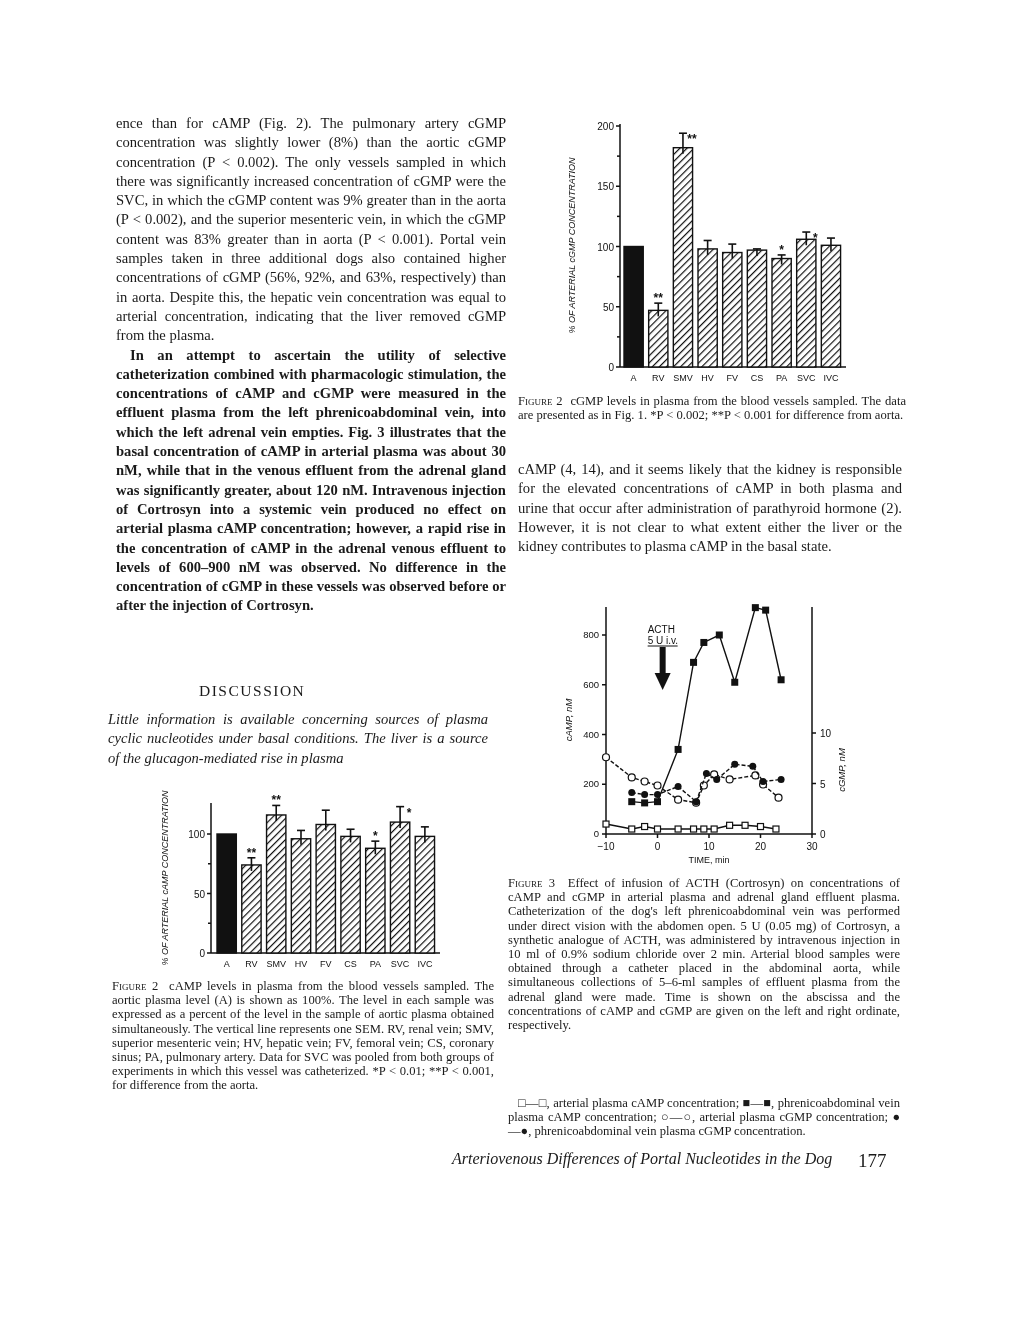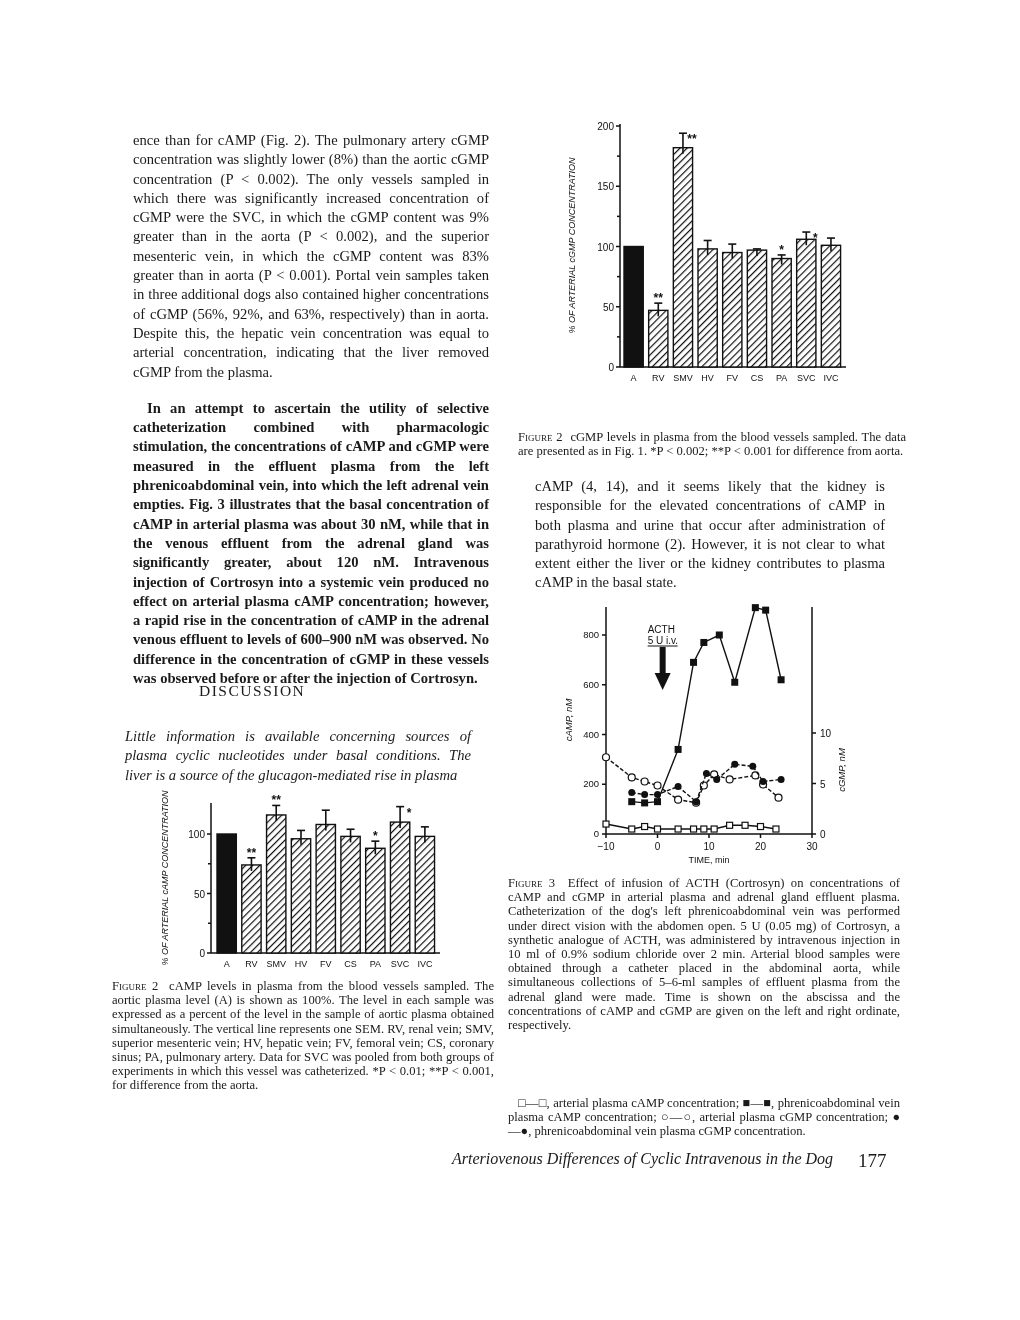--- a/index.html
+++ b/index.html
@@ -1,27 +1,27 @@
 <!DOCTYPE html>
 <html><head>
 <meta charset="utf-8">
 <style>
   html, body { margin: 0; padding: 0; background: #ffffff; }
   body { width: 1020px; height: 1320px; position: relative; overflow: hidden;
          font-family: "Liberation Serif", "DejaVu Serif", serif; color: #1a1a1a; }
   .col { position: absolute; font-size: 14.6px; line-height: 19.3px; text-align: justify; }
-  .col p { margin: 17px; }
+  .col p { margin: 0; }
   .col p.indent { text-indent: 14px; font-weight: bold; }
   #col-left-top { left: 116px; top: 114px; width: 390px; }
   #discussion-heading { position: absolute; left: 174px; top: 682px; font-size: 15.5px; letter-spacing: 1.5px; margin-left: 25px; }
   #col-left-disc { left: 108px; top: 710px; width: 380px; font-style: italic; }
   .caption { position: absolute; font-size: 12.6px; line-height: 14.2px; text-align: justify; }
   .caption .fig { font-variant: small-caps; }
   #fig1-caption { left: 112px; top: 979px; width: 382px; }
-  #fig2-caption { left: 518px; top: 394px; width: 388px; margin-top: 36px; }
+  #fig2-caption { left: 518px; top: 394px; width: 388px; }
   #col-right-mid { left: 518px; top: 460px; width: 384px; }
   #fig3-caption { left: 508px; top: 876px; width: 392px; }
   #fig3-legend { left: 508px; top: 1068px; width: 392px; margin-top: 28px; }
   #running-footer { position: absolute; left: 452px; top: 1150px; font-size: 16px; font-style: italic; }
   #page-number { position: absolute; left: 858px; top: 1150px; font-size: 19px; }
   svg { position: absolute; overflow: visible; }
   svg text { font-family: "Liberation Sans", "DejaVu Sans", sans-serif; fill: #111; }
   .axis { stroke: #111; stroke-width: 1.5; fill: none; }
 </style>
 </head>
@@ -265,14 +265,14 @@
 </div>
 
 <div class="caption" id="fig3-caption">
   <span class="fig">Figure 3</span>&nbsp;
   <span>Effect of infusion of ACTH (Cortrosyn) on concentrations of cAMP and cGMP in arterial plasma and adrenal gland effluent plasma. Catheterization of the dog's left phrenicoabdominal vein was performed under direct vision with the abdomen open. 5 U (0.05 mg) of Cortrosyn, a synthetic analogue of ACTH, was administered by intravenous injection in 10 ml of 0.9% sodium chloride over 2 min. Arterial blood samples were obtained through a catheter placed in the abdominal aorta, while simultaneous collections of 5–6-ml samples of effluent plasma from the adrenal gland were made. Time is shown on the abscissa and the concentrations of cAMP and cGMP are given on the left and right ordinate, respectively.</span>
 </div>
 <div class="caption" id="fig3-legend" style="text-indent:10px;">
   <span>□—□, arterial plasma cAMP concentration; ■—■, phrenicoabdominal vein plasma cAMP concentration; ○—○, arterial plasma cGMP concentration; ●—●, phrenicoabdominal vein plasma cGMP concentration.</span>
 </div>
 
-<div id="running-footer">Arteriovenous Differences of Cyclic Intravenous in the Dog</div>
+<div id="running-footer">Arteriovenous Differences of Portal Nucleotides in the Dog</div>
 <div id="page-number">177</div>
 
 </body></html>

